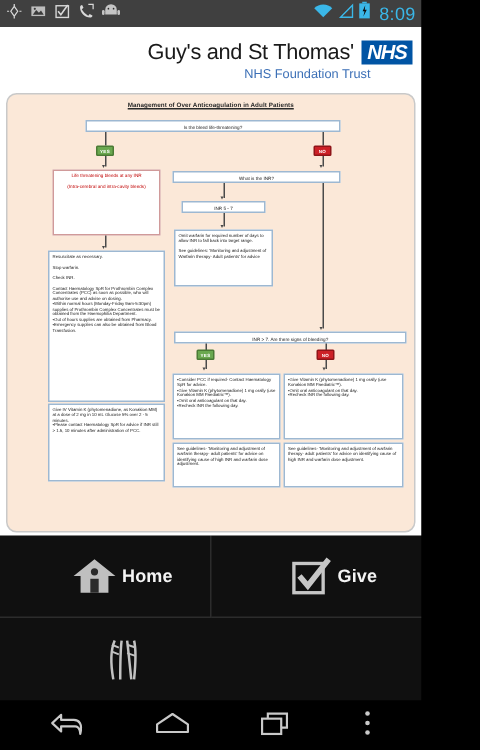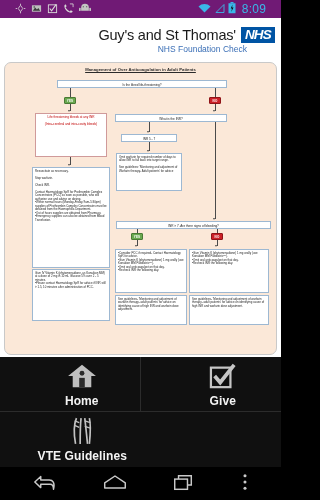--- a/index.html
+++ b/index.html
@@ -4,22 +4,22 @@
 <style>
   html,body{margin:0;padding:0;}
   body{
     width:281px;height:500px;overflow:hidden;
     background:#000;
     font-family:"Liberation Sans", sans-serif;
     -webkit-font-smoothing:antialiased;
   }
   
   .statusbar{
-    height:18px;width:281px;background:#701a75;color:#dcdcdc;
-    display:flex;align-items:flex-start;box-sizing:border-box;padding:0 15px;
+    height:18px;width:281px;background:#404040;color:#dcdcdc;
+    display:flex;align-items:flex-start;box-sizing:border-box;padding:0 4px;
   }
   .sb-left{display:flex;align-items:center;gap:5px;flex:1;}
   .sb-right{display:flex;align-items:center;gap:3px;}
   .sb-ico{display:block;}
   .sb-clock{
     font-size:12px;color:#3ab7e8;letter-spacing:.2px;
     font-family:"Liberation Sans", sans-serif;margin-left:3px;
   }
   
   .brand{
@@ -80,21 +80,21 @@
     position:absolute;width:0;height:0;
     border-left:1.6px solid transparent;border-right:1.6px solid transparent;
     border-top:2.2px solid #4a4a4a;
   }
   
   .menu{
     width:281px;height:110px;background:#101010;box-sizing:border-box;
     display:grid;grid-template-columns:1fr 1fr;grid-template-rows:1fr 1fr;
   }
   .mcell{
-    display:flex;flex-direction:column;align-items:center;justify-content:center;
+    display:flex;flex-direction:row;align-items:center;justify-content:center;
     gap:3px;color:#f2f2f2;box-sizing:border-box;padding-left:24px;
   }
   .mcell.b-r{border-right:1px solid #2c2c2c;}
   .mcell.b-b{border-bottom:1px solid #2c2c2c;}
   .mlabel{font-size:12px;font-weight:bold;color:#f4f4f4;letter-spacing:.1px;}
   .micon{height:30px;display:flex;align-items:center;justify-content:center;}
   
   .navbar{
     width:281px;height:30px;background:#000;box-sizing:border-box;
     display:flex;align-items:center;justify-content:space-around;padding:0 10px;
@@ -161,21 +161,21 @@
     </span>
     <span class="sb-clock">8:09</span>
   </div>
 </div>
 
 <div class="brand">
   <div class="brand-row1">
     <span class="brand-title">Guy's and St Thomas'</span>
     <span class="nhs-logo">NHS</span>
   </div>
-  <div class="brand-sub">NHS Foundation Check</div>
+  <div class="brand-sub">NHS Foundation Trust</div>
 </div>
 
 <div class="chart-wrap">
   <div class="chart">
 
     <div class="ctitle">Management of Over Anticoagulation in Adult Patients</div>
 
     <div class="nbox center" style="left:52px;top:17px;width:170px;height:8px;line-height:5px;">Is the bleed life-threatening?</div>
 
     <div class="vline" style="left:65px;top:25px;height:9px;"></div>
@@ -279,21 +279,20 @@
   <div class="mcell">
     <div class="micon">
       <svg width="24" height="28" viewBox="0 0 26 30">
         <path d="M7 1 C4 8 4 18 6 29" fill="none" stroke="#c2c2c2" stroke-width="1.8"></path>
         <path d="M12 1 C11 9 11 20 11 29" fill="none" stroke="#c2c2c2" stroke-width="1.8"></path>
         <path d="M16 1 C17 9 18 20 19 29" fill="none" stroke="#c2c2c2" stroke-width="1.8"></path>
         <path d="M21 1 C23 9 22 19 21 29" fill="none" stroke="#c2c2c2" stroke-width="1.8"></path>
         <path d="M5 4 L10 6 M5 9 L10 11 M16 4 L22 6 M16 10 L22 12" stroke="#c2c2c2" stroke-width="1.4"></path>
       </svg>
     </div>
-    <div class="mlabel">VTE Guidelines</div>
   </div>
 </div>
 
 <div class="navbar">
   <span class="navbtn">
     <svg width="24" height="17" viewBox="0 0 28 20">
         <path d="M9 3 L2 9.5 L9 16 L9 12 L20 12 C24 12 24 18 24 18 C26 10 23 7 19 7 L9 7 Z" fill="none" stroke="#c9c9c9" stroke-width="1.7" stroke-linejoin="round"></path>
       </svg>
   </span>
   <span class="navbtn">

